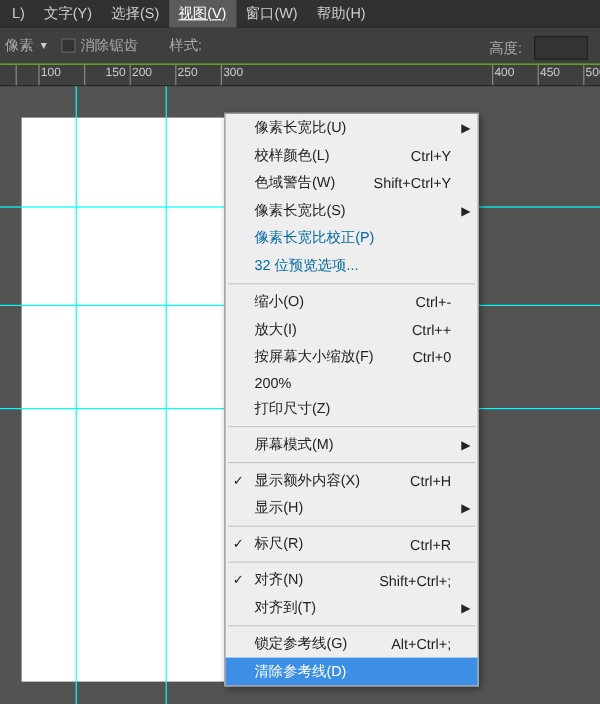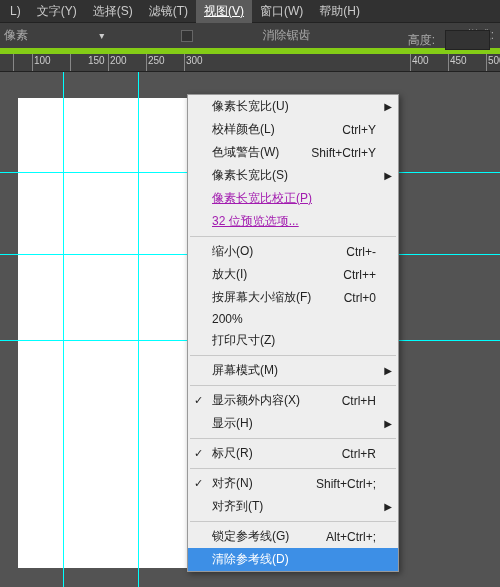--- a/index.html
+++ b/index.html
@@ -2,58 +2,57 @@
 <html><head>
 <meta charset="utf-8">
 <style>
   * { margin: 0; padding: 0; box-sizing: border-box; font-family: "Microsoft YaHei", sans-serif; }
   body { width: 500px; height: 587px; background: #535353; overflow: hidden; position: relative; }
   
   .menubar { background: #313131; height: 22px; display: flex; align-items: center; padding-left: 2px; }
   .menubar-item { color: #ccc; font-size: 12px; padding: 3px 8px; cursor: pointer; }
   .menubar-item.active { background: #5b5b5b; color: #fff; text-decoration: underline; }
   
-  .toolbar { background: #3f3f3f; height: 32px; border-top: 1px solid #222; border-bottom: 6px solid #84cc16; display: flex; align-items: center; padding-left: 4px; justify-content: space-between; }
+  .toolbar { background: #3f3f3f; height: 32px; border-top: 1px solid #222; border-bottom: 1px solid #84cc16; display: flex; align-items: center; padding-left: 4px; }
   .tool-text { color: #aaa; font-size: 12px; margin-right: 6px; }
   .spacer { width: 20px; }
   .checkbox { width: 12px; height: 12px; border: 1px solid #666; background: #333; margin-right: 4px; }
   
   .ruler-h { background: #3f3f3f; height: 18px; border-bottom: 1px solid #222; position: relative; overflow: hidden; }
   .ruler-tick { position: absolute; top: 0; height: 18px; border-left: 1px solid #888; }
   .ruler-label { position: absolute; top: 1px; color: #ccc; font-size: 10px; padding-left: 2px; }
   
   .canvas-area { position: relative; background: #535353; height: 515px; }
   .document { position: absolute; left: 18px; top: 26px; width: 169px; height: 470px; background: #fff; }
   .guide-v { position: absolute; top: 0; bottom: 0; width: 1px; background: #00ffff; }
   .guide-h { position: absolute; left: 0; right: 0; height: 1px; background: #00ffff; }
   
   .menu { position: absolute; left: 187px; top: 22px; width: 212px; background: #eeeeee; border: 1px solid #999; box-shadow: 2px 2px 6px rgba(0,0,0,.4); font-size: 12px; }
   .menu-item { display: flex; align-items: center; padding: 3px 22px 3px 24px; color: #222; position: relative; cursor: pointer; }
-  .menu-item.disabled { color: #a21caf; text-decoration: underline; }
+  .menu-item.disabled { color: #0369a1; }
   .menu-item.highlight { background: #3d8fe6; color: #fff; }
   .menu-shortcut { position: absolute; right: 22px; }
   .menu-check { position: absolute; left: 6px; font-size: 11px; }
   .menu-arrow { position: absolute; right: 6px; font-size: 10px; }
   .menu-sep { height: 1px; background: #c8c8c8; margin: 3px 2px; }
   
   .watermark { position: absolute; right: 0; bottom: 0; width: 200px; height: 60px; }
   .wm-tri { position: absolute; right: 0; bottom: 0; width: 0; height: 0; border-right: 200px solid #2497d4; border-top: 60px solid transparent; opacity: .9; }
   .wm-text { position: absolute; right: 6px; bottom: 2px; color: #fff; font-size: 10px; text-align: right; }
   
   .height-field { position: absolute; right: 10px; top: 30px; display: flex; align-items: center; }
   .height-input { width: 45px; height: 20px; background: #333; border: 1px solid #222; margin-left: 4px; }
 </style>
 </head>
 <body>
 
 <div class="menubar" id="menubar">
     <div class="menubar-item">L)</div>
     <div class="menubar-item">文字(Y)</div>
     <div class="menubar-item">选择(S)</div>
-    <div class="menubar-item">滤镜(T)</div>
     <div class="menubar-item active">视图(V)</div>
     <div class="menubar-item">窗口(W)</div>
     <div class="menubar-item">帮助(H)</div>
   </div>
 
 <div class="toolbar">
   <span class="tool-text">像素</span>
   <span style="color:#ccc;font-size:10px;margin-right:12px;">▾</span>
   <span class="checkbox"></span>
   <span class="tool-text">消除锯齿</span>

